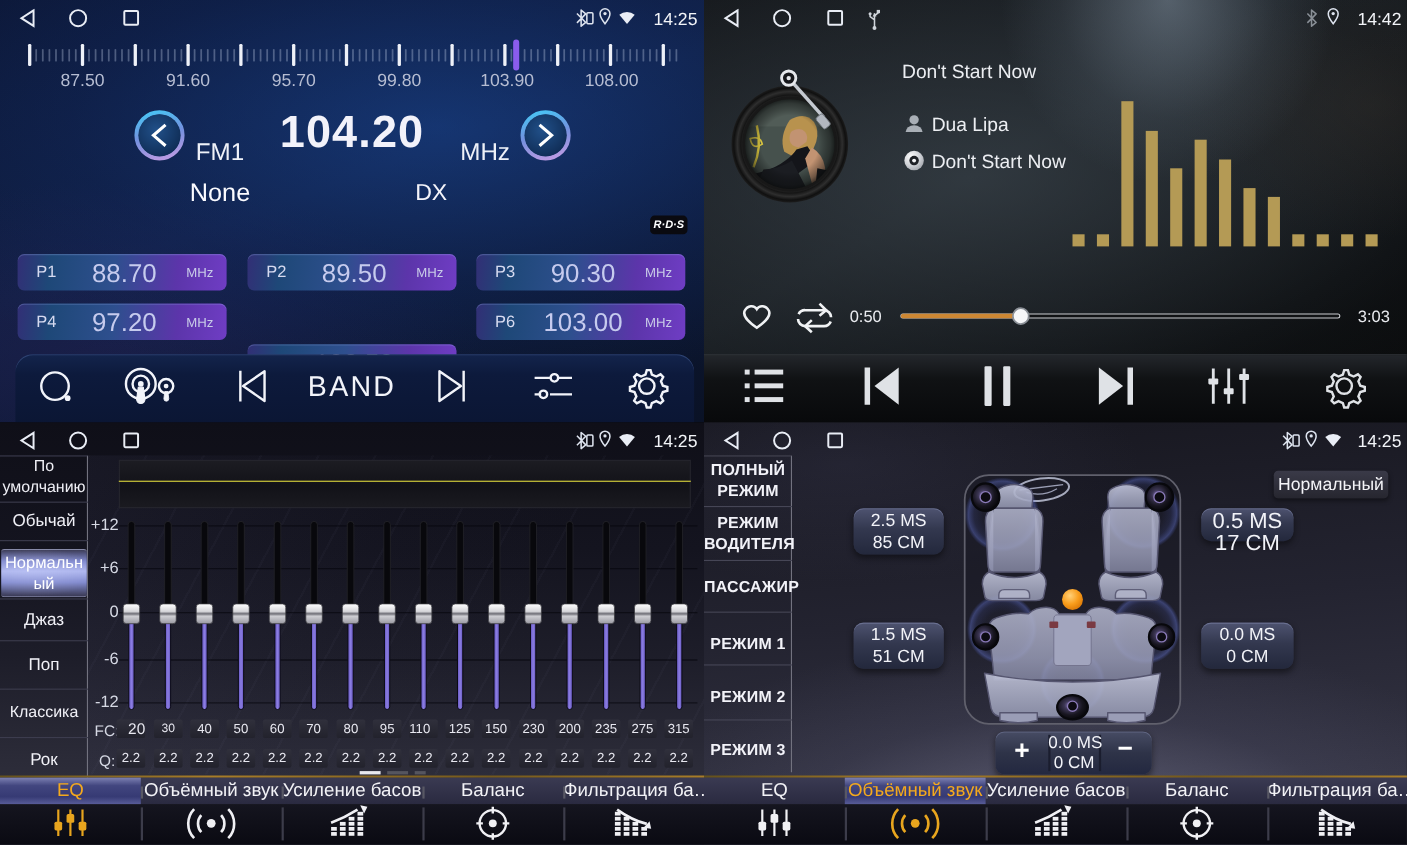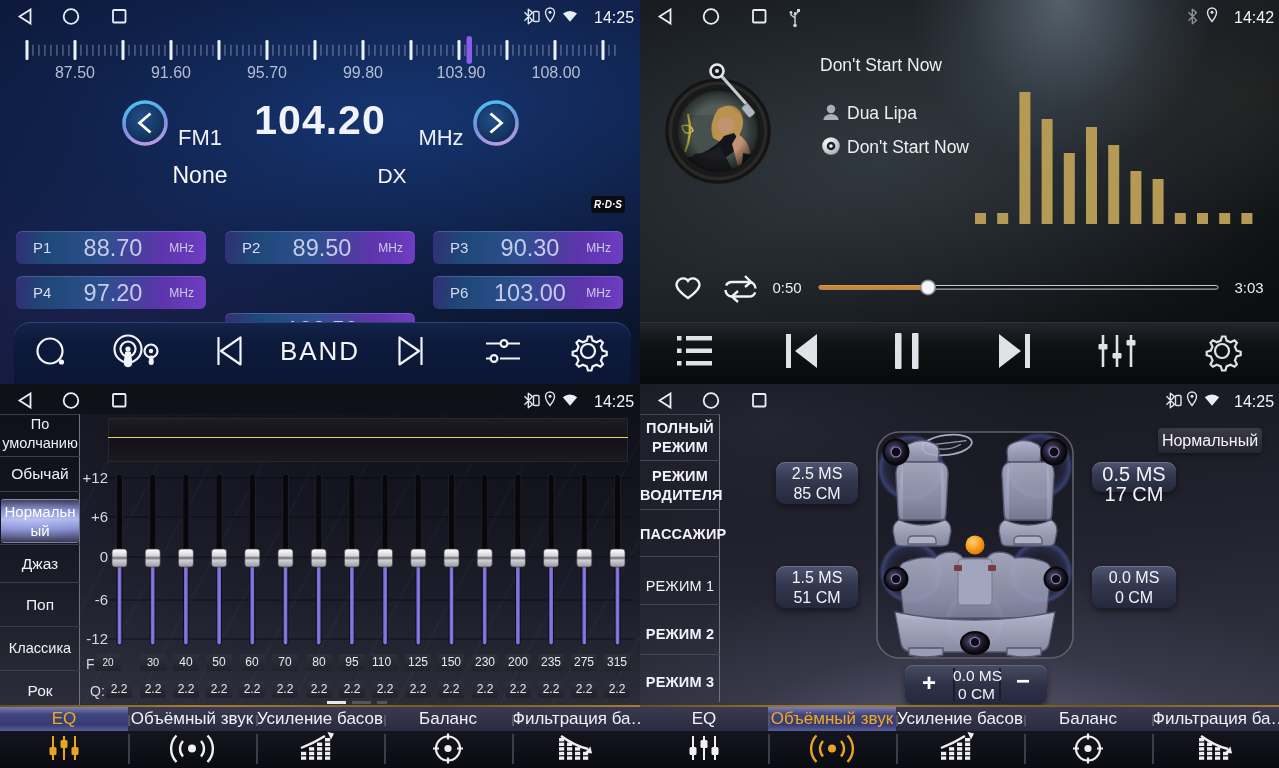--- a/index.html
+++ b/index.html
@@ -474,21 +474,21 @@
       <rect x="543.6" y="165" width="15" height="18" rx="3" fill="url(#hdl)" stroke="#3a3a40" stroke-width="0.7"></rect>
       <rect x="581.3" y="90" width="6" height="85" rx="3" fill="#08080c" stroke="#222228" stroke-width="0.8"></rect>
       <rect x="581.9" y="175" width="4.8" height="86" rx="2.4" fill="url(#ptr)" stroke="#0a0a12" stroke-width="0.9"></rect>
       <rect x="576.8" y="165" width="15" height="18" rx="3" fill="url(#hdl)" stroke="#3a3a40" stroke-width="0.7"></rect>
       <rect x="614.5" y="90" width="6" height="85" rx="3" fill="#08080c" stroke="#222228" stroke-width="0.8"></rect>
       <rect x="615.1" y="175" width="4.8" height="86" rx="2.4" fill="url(#ptr)" stroke="#0a0a12" stroke-width="0.9"></rect>
       <rect x="610.0" y="165" width="15" height="18" rx="3" fill="url(#hdl)" stroke="#3a3a40" stroke-width="0.7"></rect>
     </svg>
     <div class="t" style="left:86px;top:272px;font-size:14px;color:#d6d9e4">FC:</div>
     <div class="t" style="left:90px;top:299px;font-size:14px;color:#d6d9e4">Q:</div>
-    <div class="ab" style="left:95px;top:270px;width:26px;height:17px;background:linear-gradient(180deg,#30303c,#22222c);border-radius:2px;font-size:10px;color:#e8e8f0;text-align:center;line-height:17px">20</div>
+    <div class="ab" style="left:106px;top:270px;width:26px;height:17px;background:linear-gradient(180deg,#30303c,#22222c);border-radius:2px;font-size:14px;color:#e8e8f0;text-align:right;line-height:17px">20</div>
     <div class="ab" style="left:106px;top:297px;width:26px;height:17px;background:linear-gradient(180deg,#30303c,#22222c);border-radius:2px;font-size:12px;color:#e8e8f0;text-align:center;line-height:17px">2.2</div>
     <div class="ab" style="left:140px;top:270px;width:26px;height:17px;background:linear-gradient(180deg,#30303c,#22222c);border-radius:2px;font-size:11px;color:#e8e8f0;text-align:center;line-height:17px">30</div>
     <div class="ab" style="left:140px;top:297px;width:26px;height:17px;background:linear-gradient(180deg,#30303c,#22222c);border-radius:2px;font-size:12px;color:#e8e8f0;text-align:center;line-height:17px">2.2</div>
     <div class="ab" style="left:173px;top:270px;width:26px;height:17px;background:linear-gradient(180deg,#30303c,#22222c);border-radius:2px;font-size:12px;color:#e8e8f0;text-align:center;line-height:17px">40</div>
     <div class="ab" style="left:173px;top:297px;width:26px;height:17px;background:linear-gradient(180deg,#30303c,#22222c);border-radius:2px;font-size:12px;color:#e8e8f0;text-align:center;line-height:17px">2.2</div>
     <div class="ab" style="left:206px;top:270px;width:26px;height:17px;background:linear-gradient(180deg,#30303c,#22222c);border-radius:2px;font-size:12px;color:#e8e8f0;text-align:center;line-height:17px">50</div>
     <div class="ab" style="left:206px;top:297px;width:26px;height:17px;background:linear-gradient(180deg,#30303c,#22222c);border-radius:2px;font-size:12px;color:#e8e8f0;text-align:center;line-height:17px">2.2</div>
     <div class="ab" style="left:239px;top:270px;width:26px;height:17px;background:linear-gradient(180deg,#30303c,#22222c);border-radius:2px;font-size:12px;color:#e8e8f0;text-align:center;line-height:17px">60</div>
     <div class="ab" style="left:239px;top:297px;width:26px;height:17px;background:linear-gradient(180deg,#30303c,#22222c);border-radius:2px;font-size:12px;color:#e8e8f0;text-align:center;line-height:17px">2.2</div>
     <div class="ab" style="left:272px;top:270px;width:26px;height:17px;background:linear-gradient(180deg,#30303c,#22222c);border-radius:2px;font-size:12px;color:#e8e8f0;text-align:center;line-height:17px">70</div>
@@ -608,21 +608,21 @@
 </svg>
     <div class="ab" style="left:0;top:30px;width:80px;height:288px;border-right:1.5px solid #72727f;border-top:1px solid #444452"></div>
     <div class="ab" style="left:0;top:76px;width:80px;height:1px;background:#464656"></div>
     <div class="ab" style="left:0;top:125px;width:80px;height:1px;background:#464656"></div>
     <div class="ab" style="left:0;top:172px;width:80px;height:1px;background:#464656"></div>
     <div class="ab" style="left:0;top:220px;width:80px;height:1px;background:#464656"></div>
     <div class="ab" style="left:0;top:270px;width:80px;height:1px;background:#464656"></div>
     <div class="t" style="left:0;top:35px;width:80px;text-align:center;font-size:14.5px;font-weight:bold;line-height:19px;color:#f2f2f8;white-space:normal;letter-spacing:.2px">ПОЛНЫЙ<br>РЕЖИМ</div>
     <div class="t" style="left:0;top:83px;width:80px;text-align:center;font-size:14.5px;font-weight:bold;line-height:19px;color:#f2f2f8;white-space:normal;letter-spacing:.2px">РЕЖИМ<br>ВОДИТЕЛЯ</div>
     <div class="t" style="left:0;top:141px;width:80px;text-align:center;font-size:14.5px;font-weight:bold;line-height:19px;color:#f2f2f8;white-space:normal;letter-spacing:.2px">ПАССАЖИР</div>
-    <div class="t" style="left:0;top:193px;width:80px;text-align:center;font-size:14.5px;font-weight:normal;line-height:19px;color:#f2f2f8;white-space:normal;letter-spacing:.2px">РЕЖИМ 1</div>
+    <div class="t" style="left:0;top:193px;width:80px;text-align:center;font-size:14.5px;font-weight:bold;line-height:19px;color:#f2f2f8;white-space:normal;letter-spacing:.2px">РЕЖИМ 1</div>
     <div class="t" style="left:0;top:241px;width:80px;text-align:center;font-size:14.5px;font-weight:bold;line-height:19px;color:#f2f2f8;white-space:normal;letter-spacing:.2px">РЕЖИМ 2</div>
     <div class="t" style="left:0;top:289px;width:80px;text-align:center;font-size:14.5px;font-weight:bold;line-height:19px;color:#f2f2f8;white-space:normal;letter-spacing:.2px">РЕЖИМ 3</div>
     <svg class="ab" style="left:227px;top:38px" width="216" height="246" viewBox="0 0 216 246">
 <defs>
 <radialGradient id="glow" cx="0.5" cy="0.5" r="0.5">
           <stop offset="0.5" stop-color="rgba(80,100,220,0.02)"></stop>
           <stop offset="0.75" stop-color="rgba(95,115,235,0.12)"></stop>
           <stop offset="0.9" stop-color="rgba(115,135,248,0.34)"></stop>
           <stop offset="1" stop-color="rgba(90,110,230,0)"></stop>
         </radialGradient>

